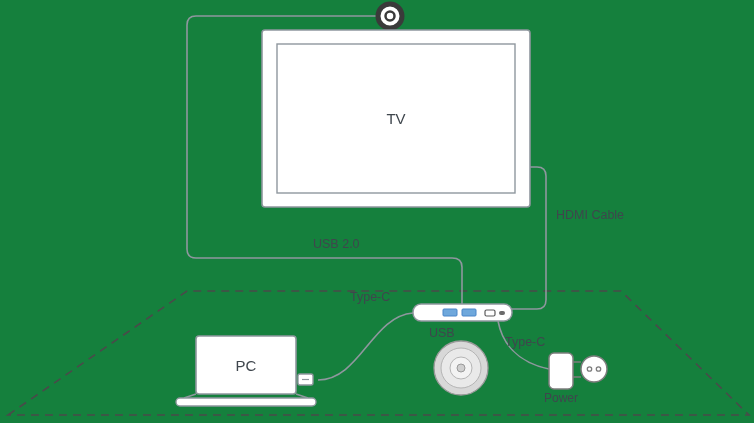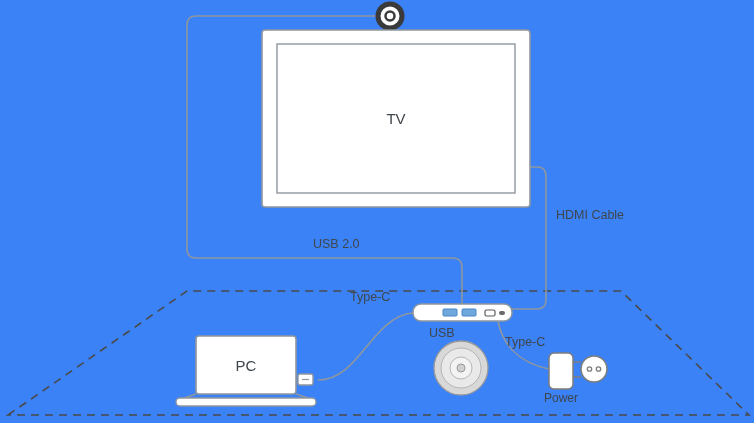--- a/index.html
+++ b/index.html
@@ -5,21 +5,21 @@
   html, body {
     margin: 0;
     padding: 0;
     background: #ffffff;
     font-family: "Liberation Sans", sans-serif;
   }
   .stage {
     position: relative;
     width: 754px;
     height: 423px;
-    background: #3b82f6;
+    background: #15803d;
     overflow: hidden;
   }
   svg { display: block; }
   text {
     font-family: "Liberation Sans", sans-serif;
     fill: #3f464d;
   }
   .cable-label { font-size: 12.5px; }
   .device-label { font-size: 15px; }
   .small-label { font-size: 12px; }

